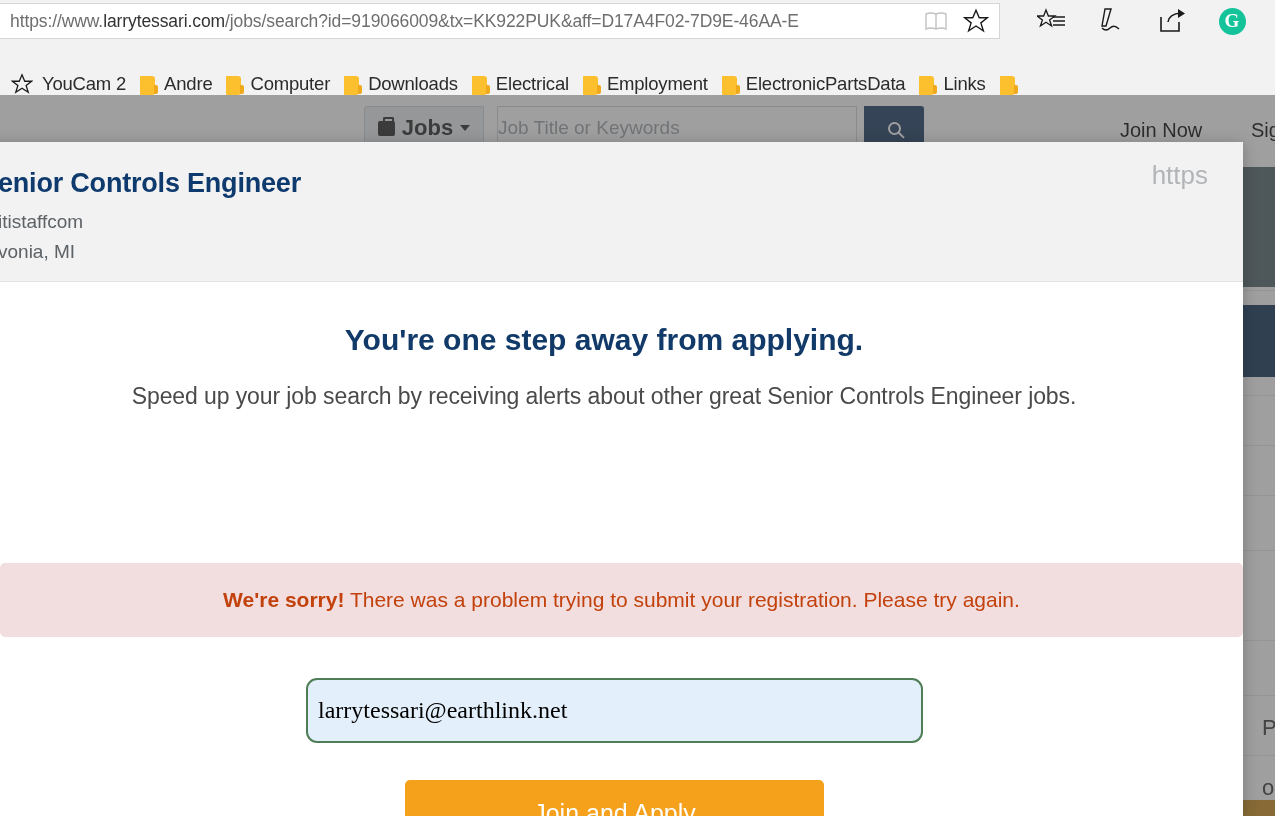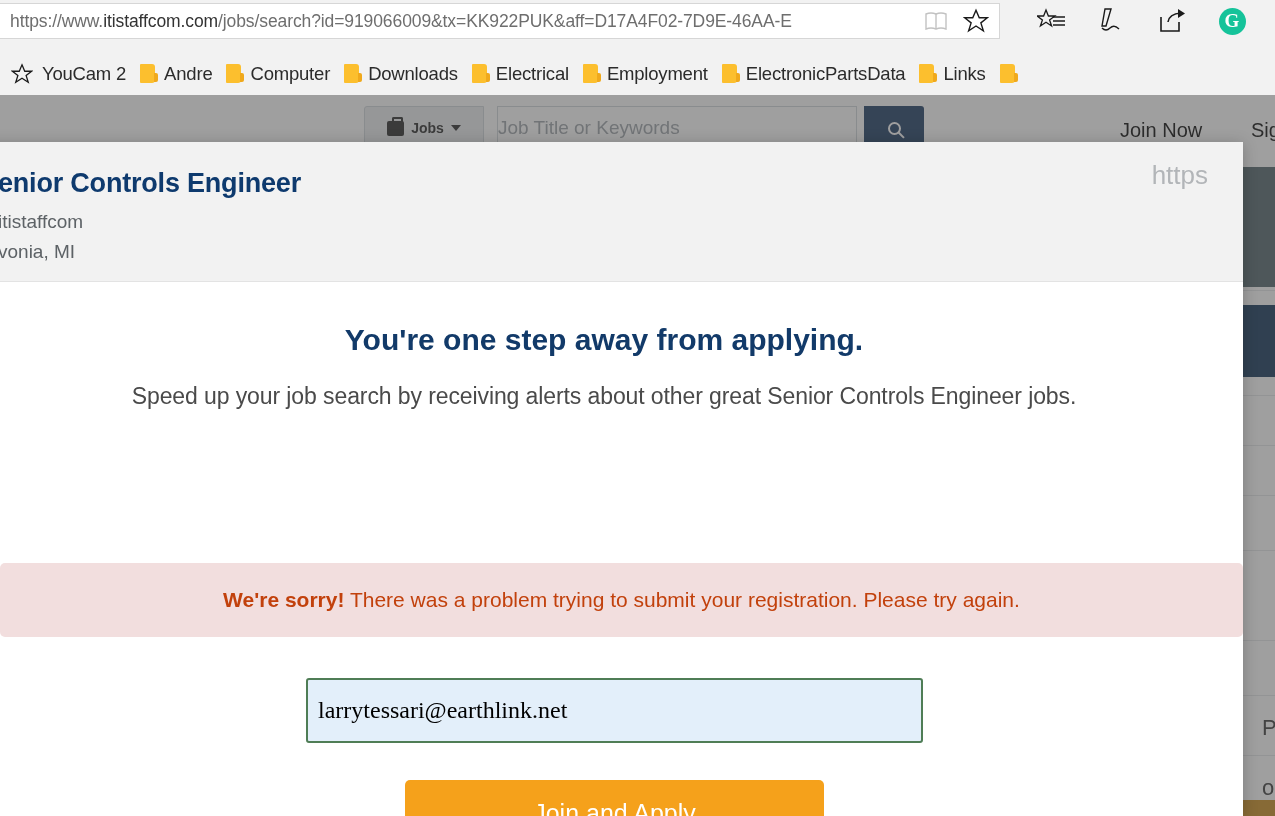--- a/index.html
+++ b/index.html
@@ -67,21 +67,21 @@
   }
 
   
   .bookmarks-row {
     position: absolute; left: 0; top: 52px;
     width: 1275px; height: 43px;
     display: flex; align-items: center;
     padding-left: 4px;
   }
   .bm {
-    display: flex; align-items: center;
+    display: flex; align-items: flex-end;
     height: 43px;
     padding: 0 7px;
     white-space: nowrap;
   }
   .bm-label {
     font-size: 18.5px; color: #2b2b2b;
     margin-left: 9px;
     letter-spacing: -0.2px;
   }
   .folder-icon {
@@ -125,21 +125,21 @@
     width: 17px; height: 15px;
     background: #222; border-radius: 2px;
     position: relative;
   }
   .briefcase-icon::before {
     content: ""; position: absolute; left: 5px; top: -4px;
     width: 7px; height: 4px;
     border: 2px solid #222; border-bottom: none;
     border-radius: 2px 2px 0 0;
   }
-  .jobs-label { font-size: 14px; font-weight: bold; color: #222; }
+  .jobs-label { font-size: 22px; font-weight: bold; color: #222; }
   .caret-down {
     width: 0; height: 0;
     border-left: 5px solid transparent;
     border-right: 5px solid transparent;
     border-top: 6px solid #222;
   }
   .search-input-fake {
     position: absolute; left: 497px; top: 11px;
     width: 360px; height: 44px;
     background: #ffffff;
@@ -271,21 +271,21 @@
   .alert-text {
     font-size: 21px; color: #c2410c;
   }
   .alert-text b { font-weight: bold; }
 
   .email-field {
     position: absolute; left: 341px; top: 395px;
     width: 617px; height: 65px;
     background: #e3effa;
     border: 2px solid #4f7d56;
-    border-radius: 3px;
+    border-radius: 11px;
     font-family: "Liberation Serif", serif;
     font-size: 24px;
     color: #000;
     padding: 0 10px;
     outline: none;
   }
 
   .join-btn {
     position: absolute; left: 440px; top: 497px;
     width: 419px; height: 67px;
@@ -358,21 +358,21 @@
 
     <button class="join-btn">Join and Apply</button>
 
   </div>
 </div>
 
 <div class="browser-chrome">
 
   <div class="addressbar-row">
     <div class="url-box">
-      <div class="url-text"><span>https://www.</span><span class="host">itistaffcom.com</span><span>/jobs/search?id=919066009&amp;tx=KK922PUK&amp;aff=D17A4F02-7D9E-46AA-E</span></div>
+      <div class="url-text"><span>https://www.</span><span class="host">larrytessari.com</span><span>/jobs/search?id=919066009&amp;tx=KK922PUK&amp;aff=D17A4F02-7D9E-46AA-E</span></div>
       <div class="reading-icon">
         <svg width="22" height="20" viewBox="0 0 22 20">
             <path d="M1 3 Q6 1 11 3 Q16 1 21 3 L21 18 Q16 16 11 18 Q6 16 1 18 Z" fill="none" stroke="#c2c2c2" stroke-width="1.4"></path>
             <line x1="11" y1="3" x2="11" y2="18" stroke="#c2c2c2" stroke-width="1.4"></line>
           </svg>
       </div>
       <div class="fav-star-icon">
         <svg class="star-glyph" width="26" height="26" viewBox="0 0 24 24">
             <polygon points="12,2 15,9 22.5,9 16.5,13.7 18.8,21 12,16.6 5.2,21 7.5,13.7 1.5,9 9,9" fill="none" stroke="#1a1a1a" stroke-width="1.3"></polygon>
           </svg>

